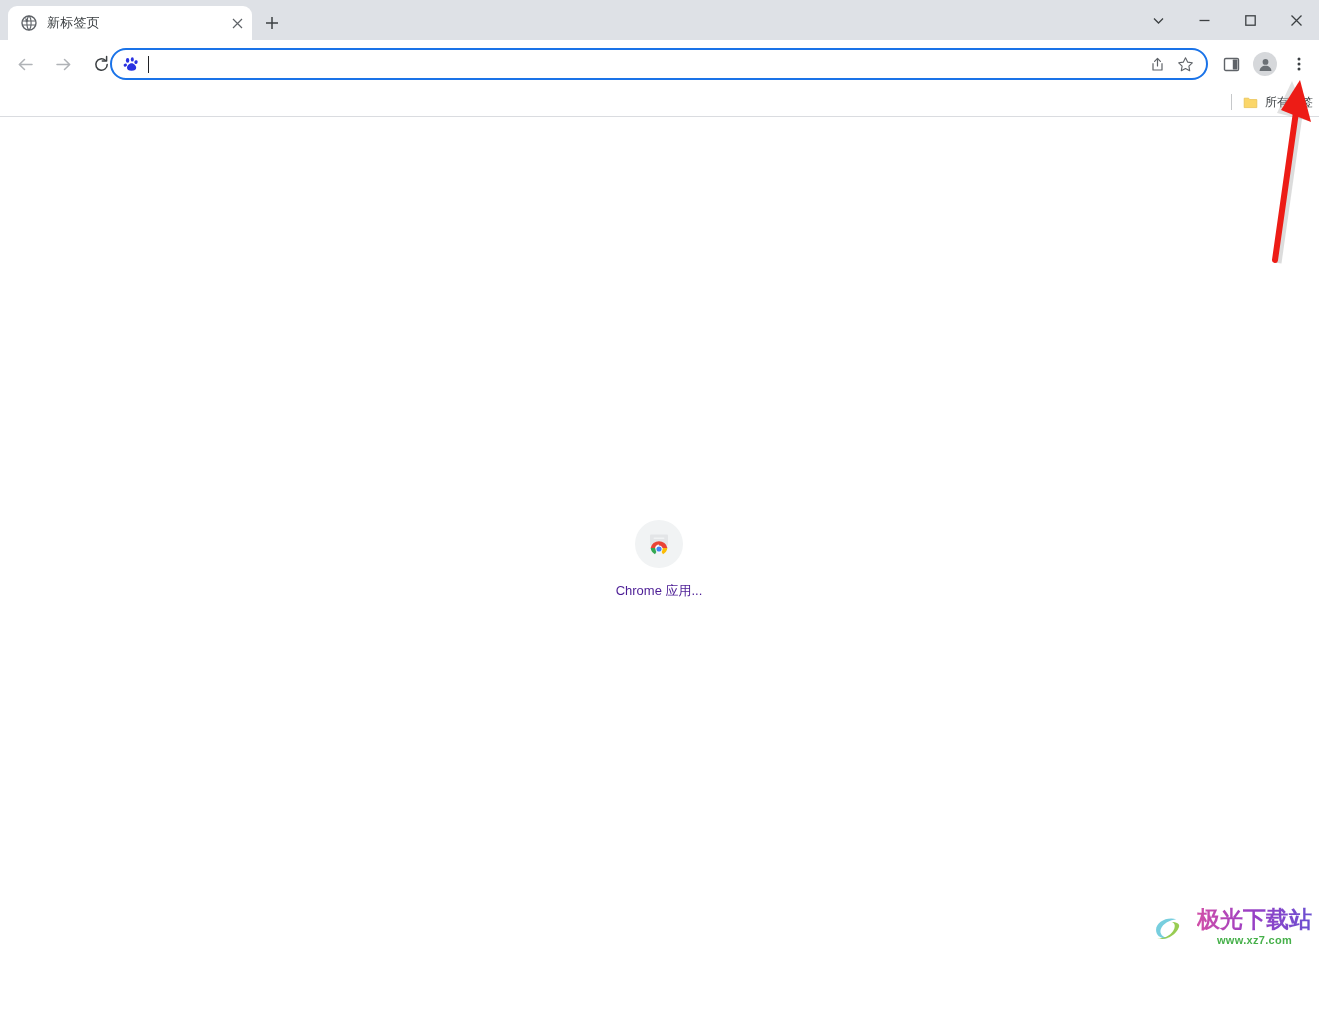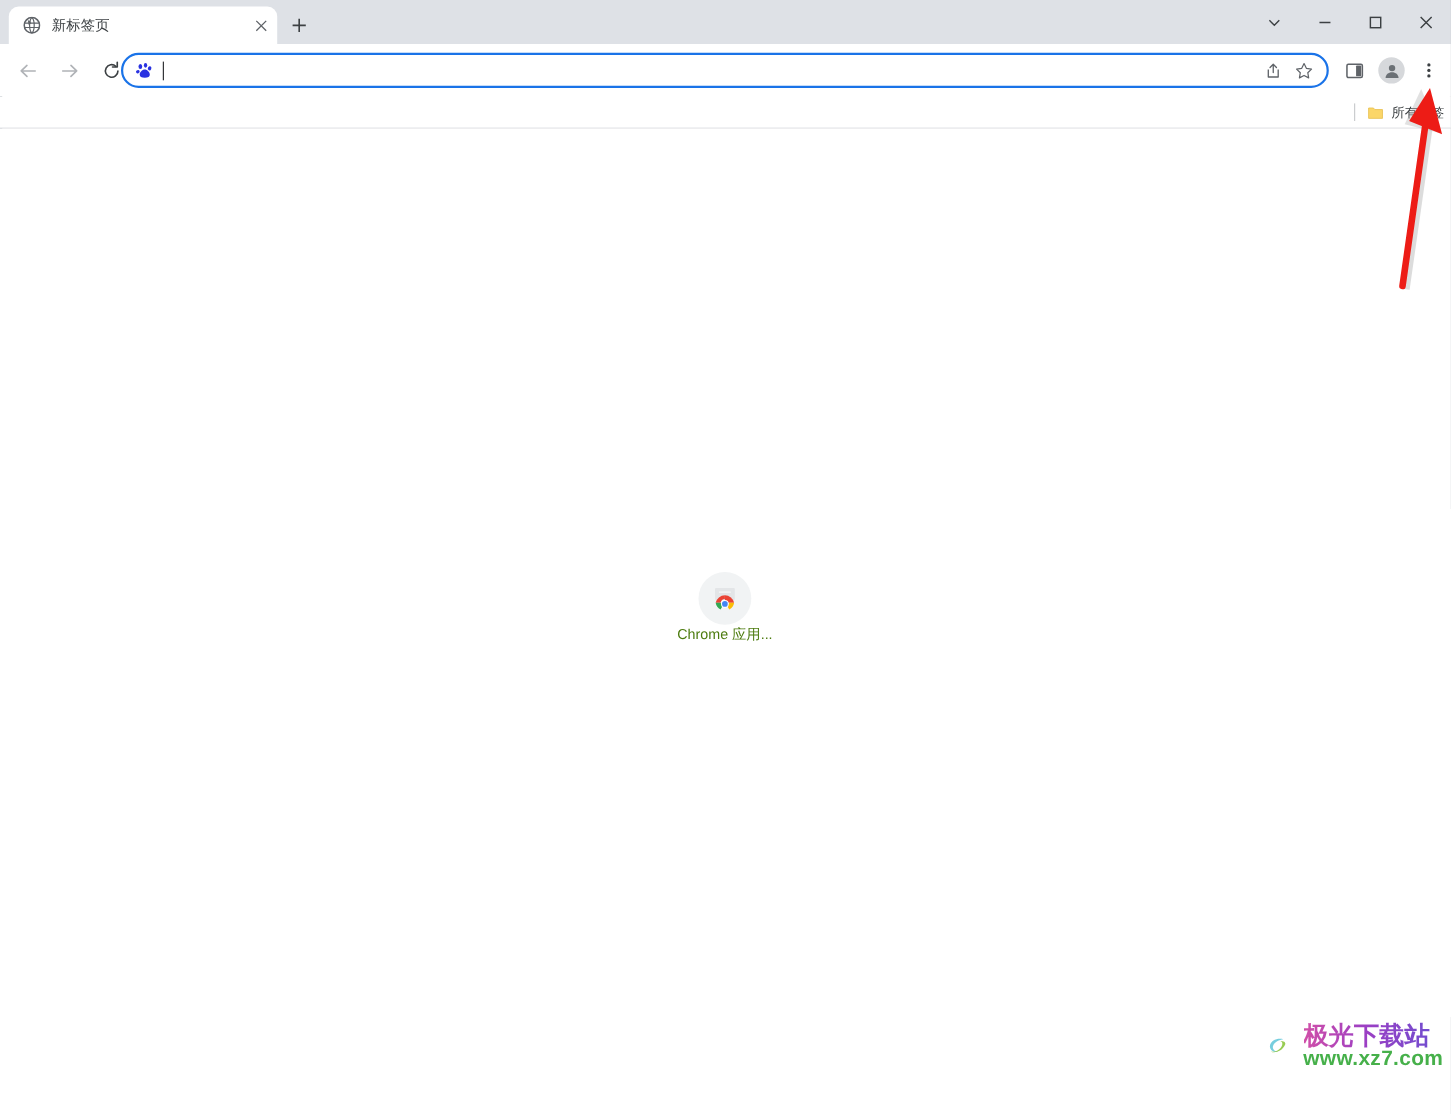--- a/index.html
+++ b/index.html
@@ -230,38 +230,39 @@
     flex-direction: column;
     align-items: center;
   }
   .apps-icon-circle {
     width: 48px; height: 48px;
     border-radius: 50%;
     background: #f1f3f4;
     display: flex; align-items: center; justify-content: center;
   }
   .apps-label {
+    margin-top: 14px;
     font-size: 13px;
-    color: #4d7c0f;
+    color: #4c1d95;
     text-align: center;
     white-space: nowrap;
   }
 
   
   .annotation-arrow {
     position: absolute;
     left: 1250px; top: 60px;
     width: 80px; height: 210px;
     pointer-events: none;
   }
 
   
   .watermark {
     position: absolute;
-    left: 1152px; top: 924px;
+    left: 1152px; top: 902px;
     width: 160px; height: 52px;
     display: flex;
     align-items: center;
     gap: 12px;
   }
   .wm-text-block {
     display: flex;
     flex-direction: column;
     margin-left: 2px;
   }
@@ -270,21 +271,21 @@
     font-weight: bold;
     line-height: 25px;
     background: linear-gradient(90deg, #d14fa8 0%, #9b3fc4 45%, #6a4fd1 100%);
     -webkit-background-clip: text;
     background-clip: text;
     color: transparent;
     letter-spacing: 0px;
     white-space: nowrap;
   }
   .wm-url {
-    font-size: 19px;
+    font-size: 11px;
     font-weight: bold;
     color: #46b04a;
     line-height: 17px;
     letter-spacing: 0.3px;
     white-space: nowrap;
     text-align: center;
   }
 </style>
 </head>
 <body>

